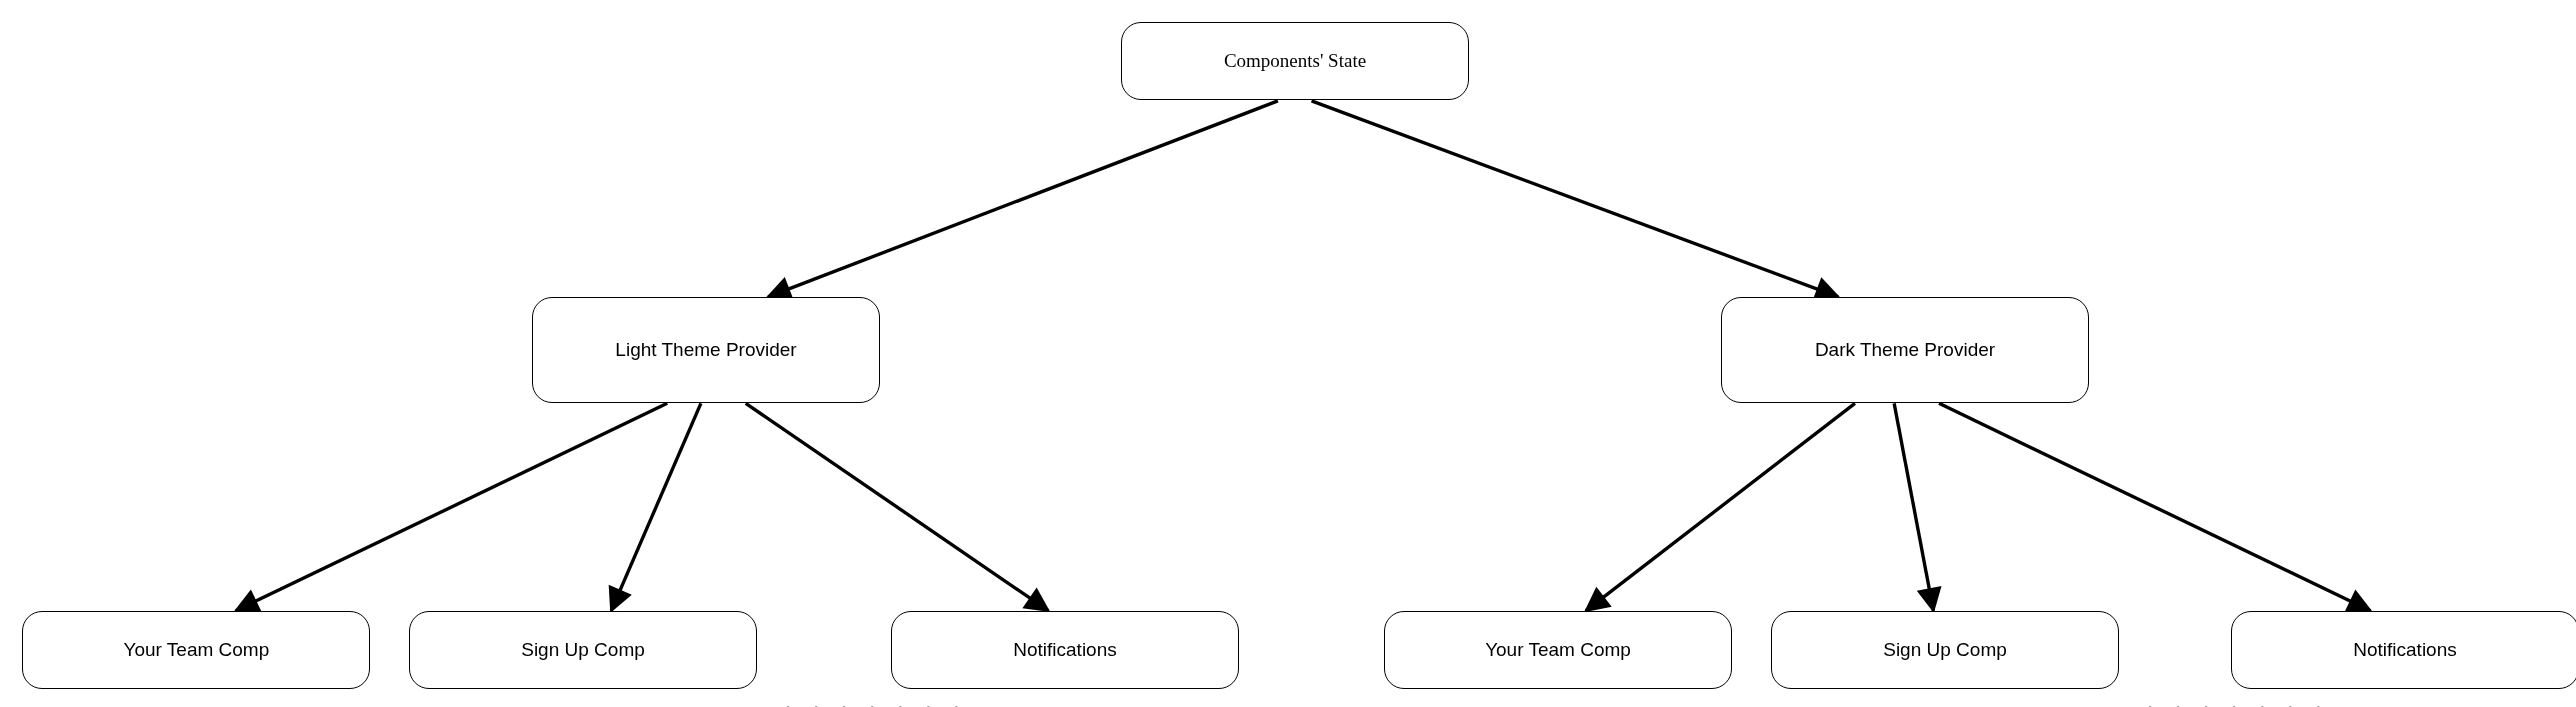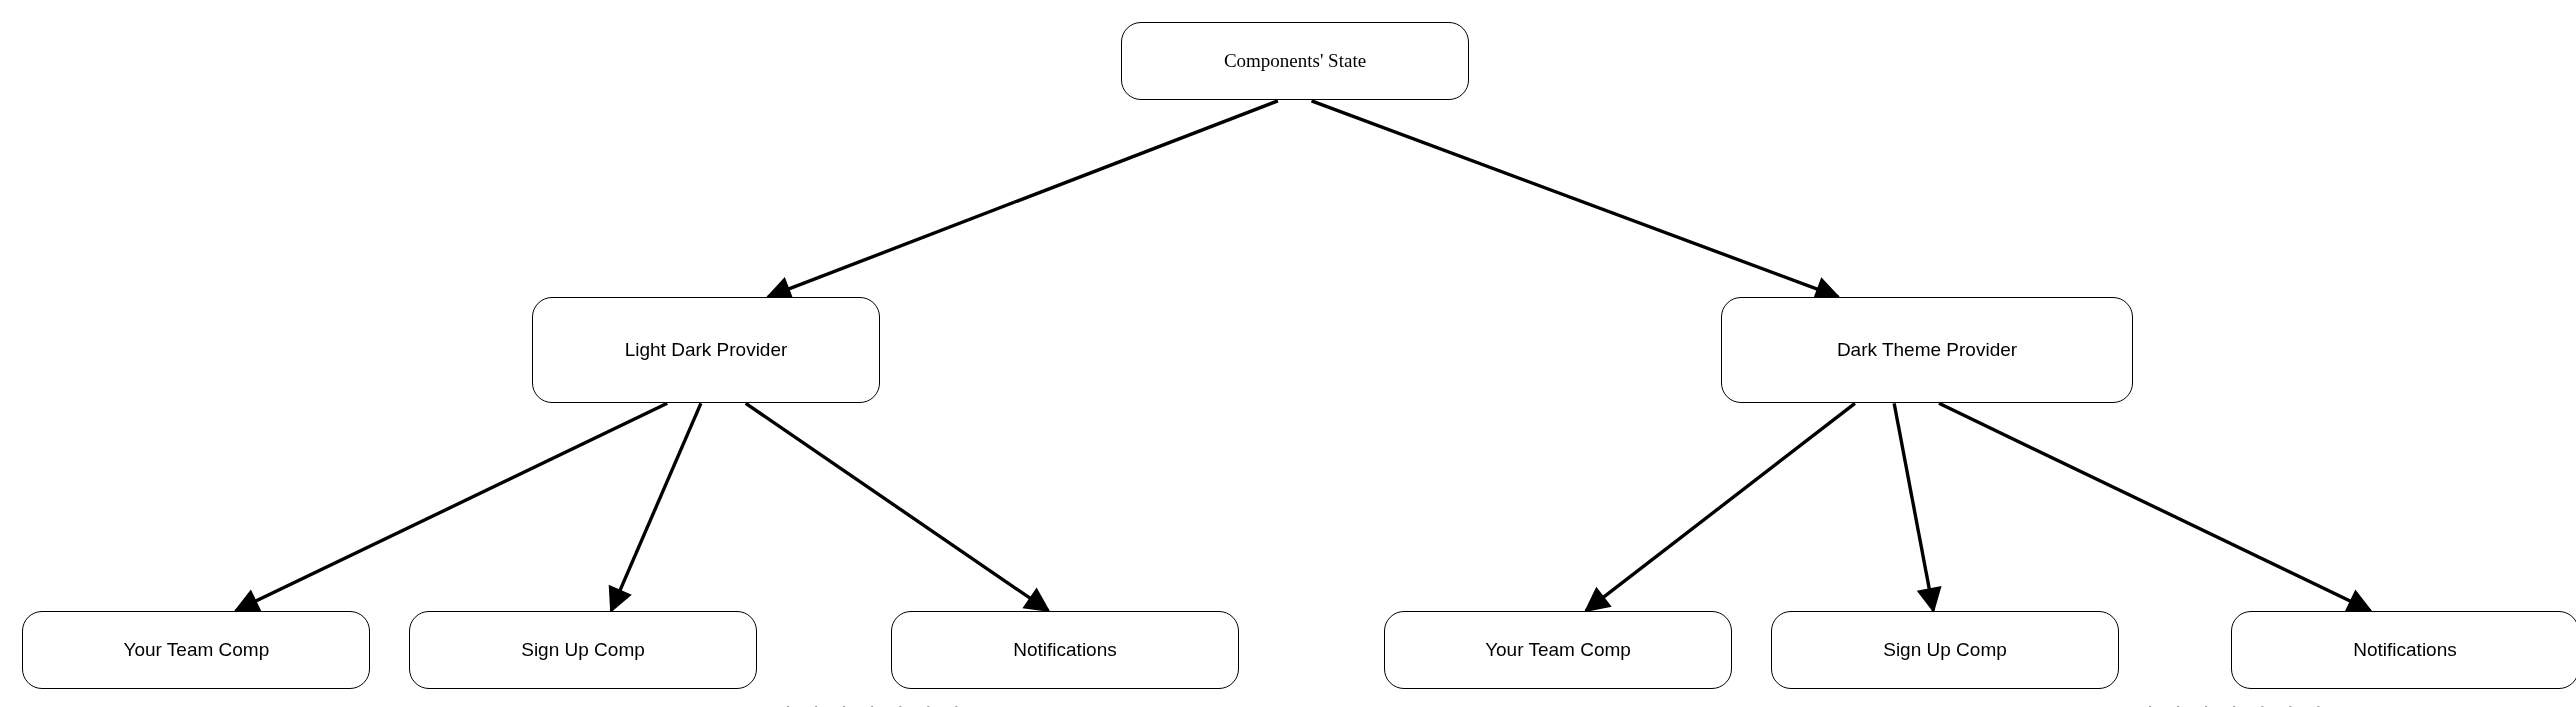--- a/index.html
+++ b/index.html
@@ -73,24 +73,24 @@
 
       <line x1="3460" y1="720" x2="4230" y2="1090"></line>
     </g>
   </svg>
 
   <div class="node" style="left:1121px; top:22.4px; width:348px; height:78px;font-family:Liberation Serif, serif;">
     <span>Components' State</span>
   </div>
 
   <div class="node" style="left:532px; top:297px; width:348px; height:106px;">
-    <span>Light Dark Provider</span>
+    <span>Light Theme Provider</span>
   </div>
 
-  <div class="node" style="left:1721px; top:297px; width:412px; height:106px;">
+  <div class="node" style="left:1721px; top:297px; width:368px; height:106px;">
     <span>Dark Theme Provider</span>
   </div>
 
   <div class="node" style="left:22.4px; top:611px; width:348px; height:78px;">
     <span>Your Team Comp</span>
   </div>
   <div class="node" style="left:409px; top:611px; width:348px; height:78px;">
     <span>Sign Up Comp</span>
   </div>
   <div class="node" style="left:891px; top:611px; width:348px; height:78px;">

